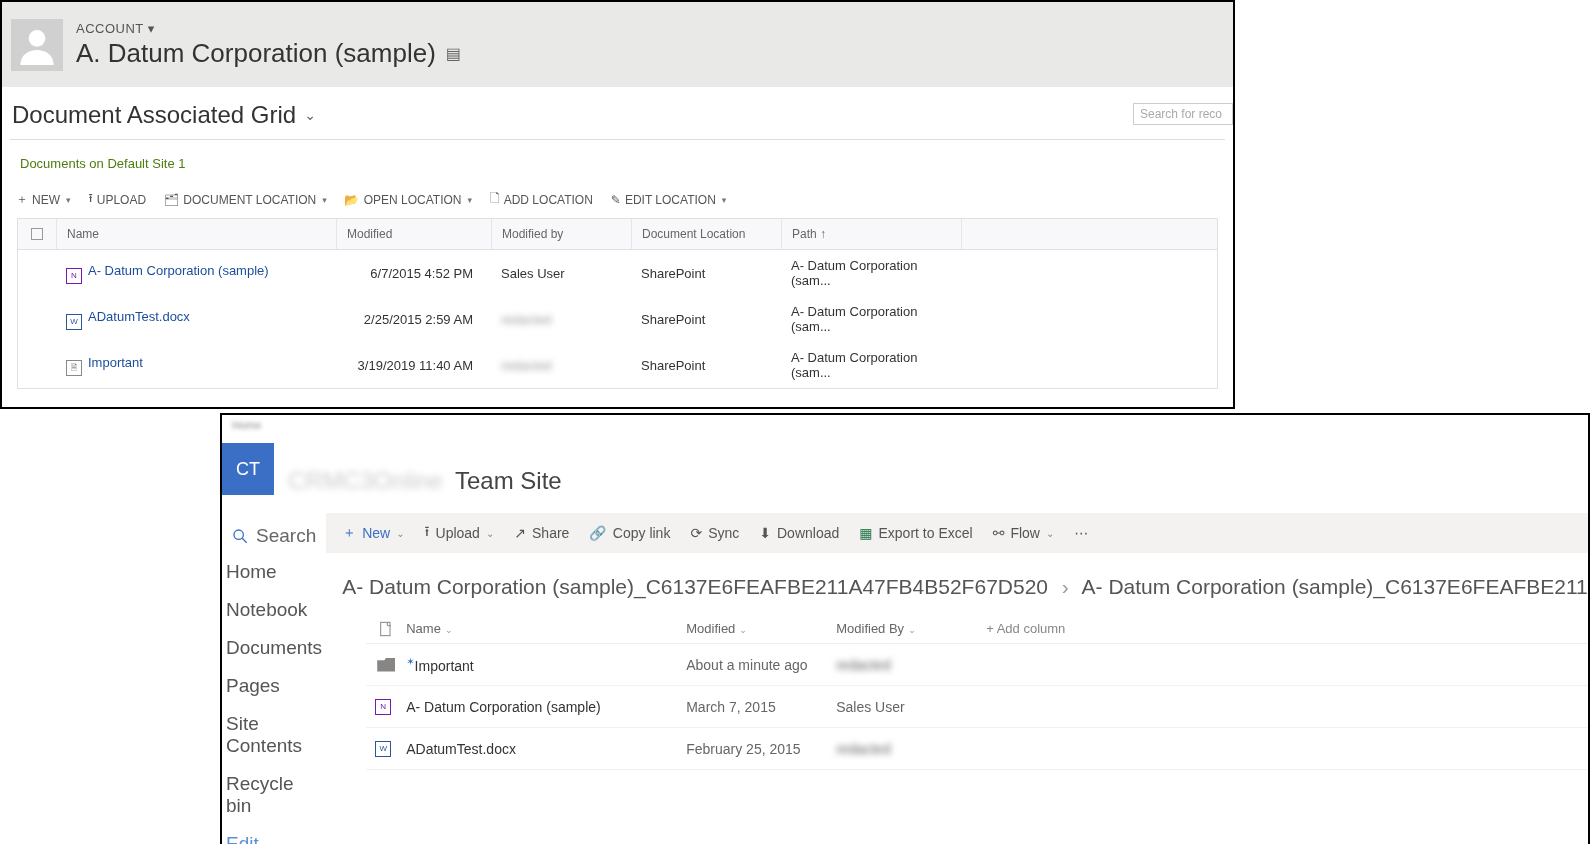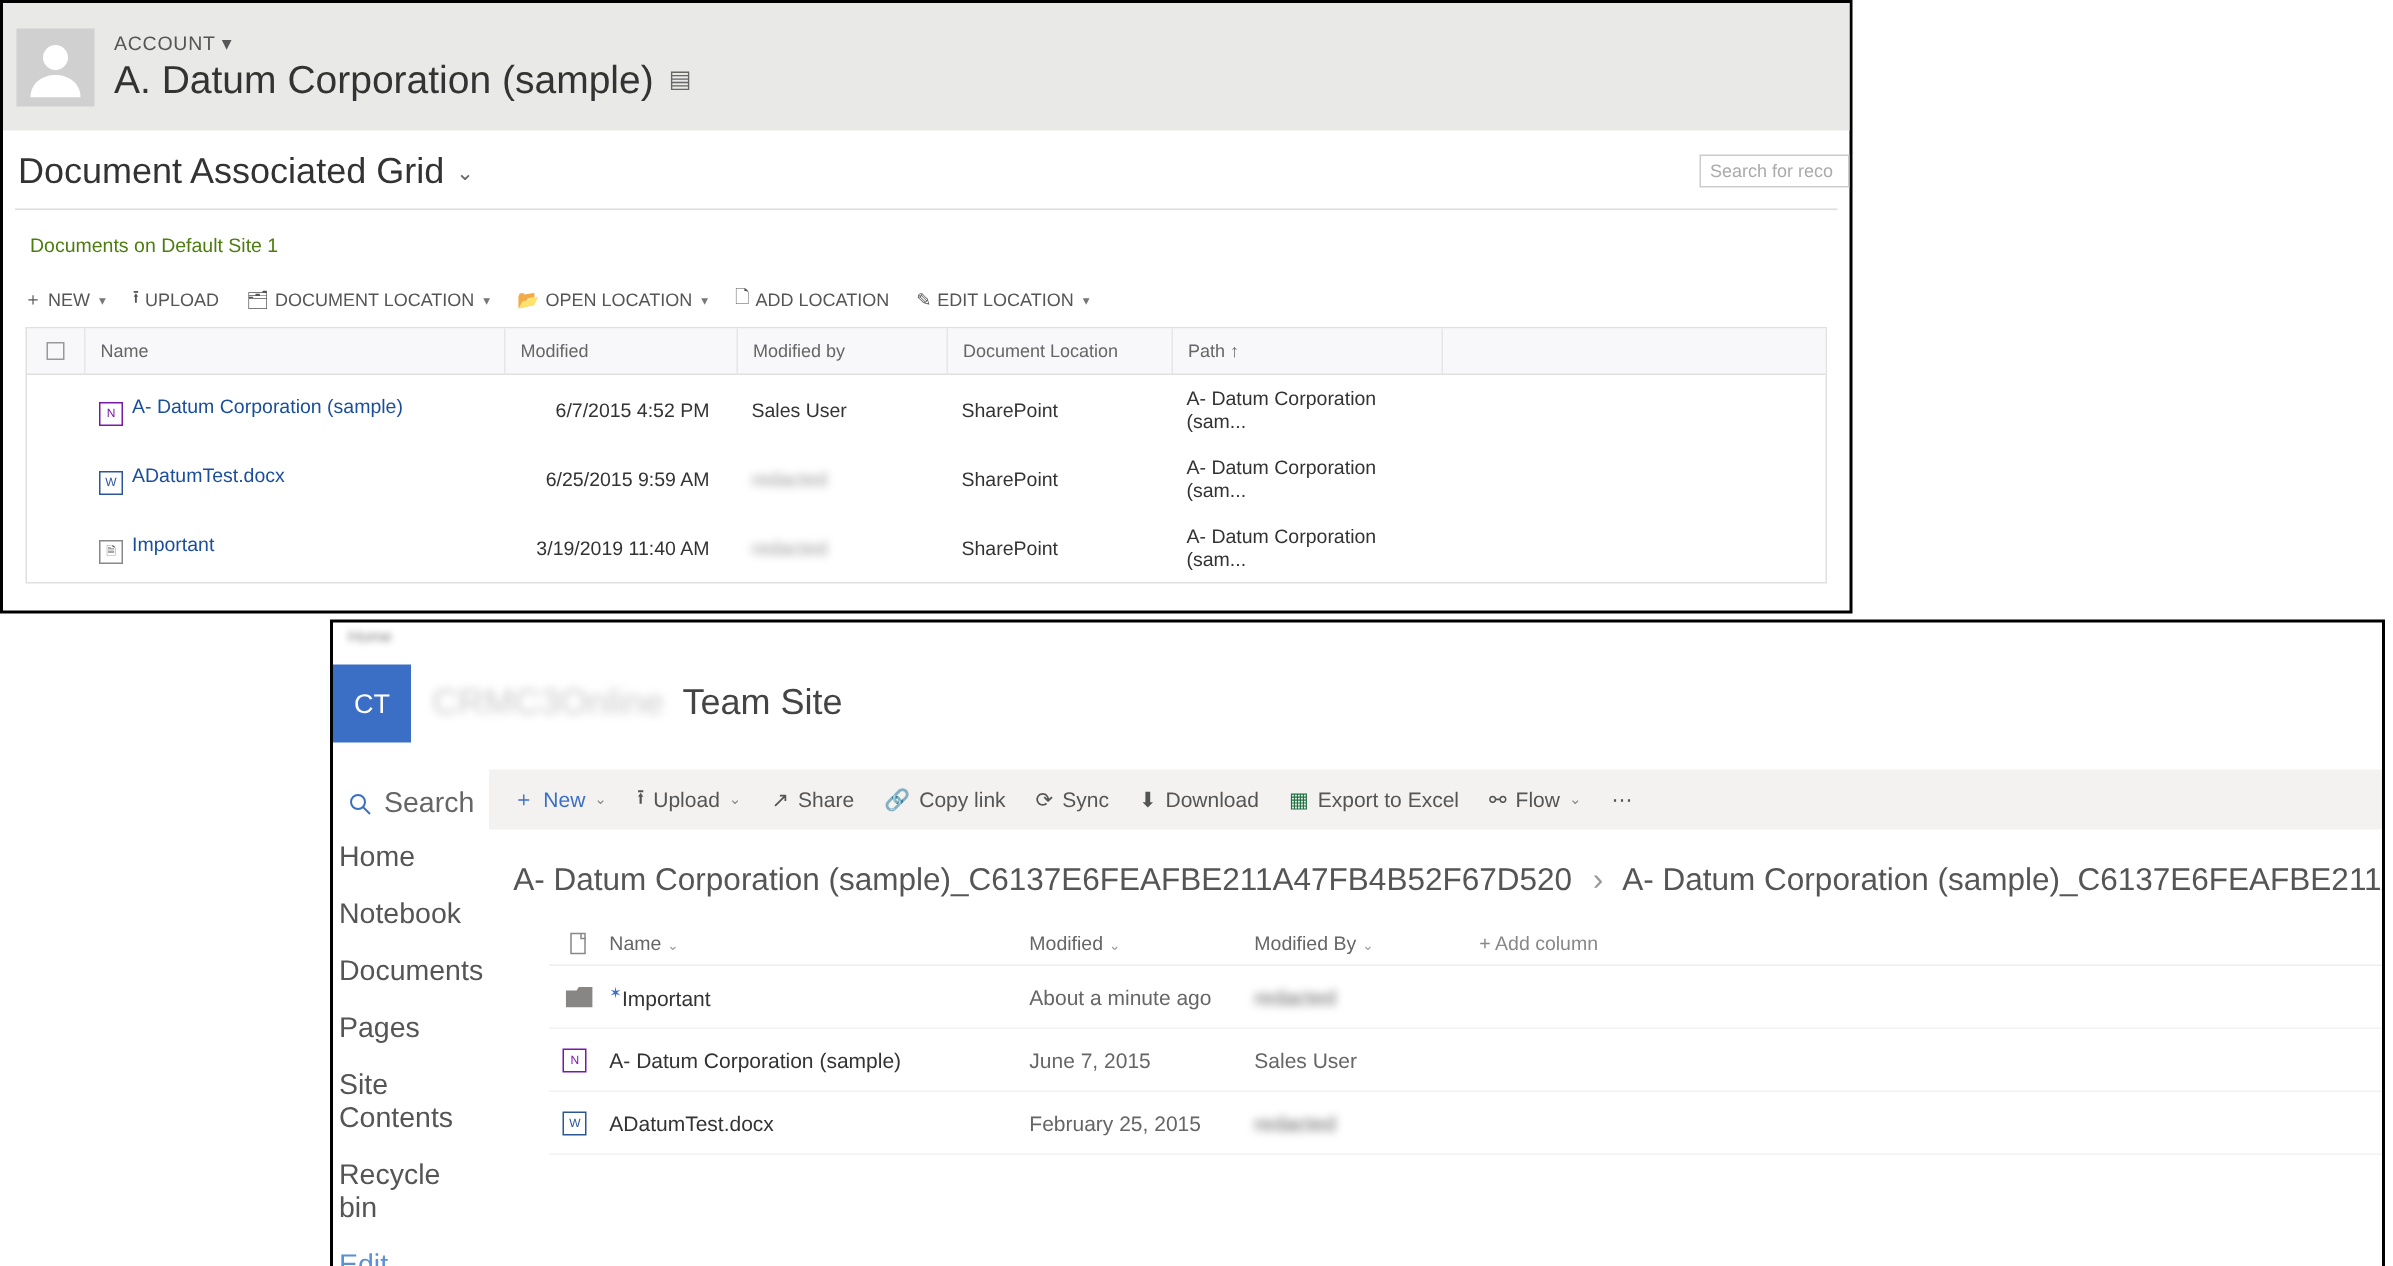--- a/index.html
+++ b/index.html
@@ -55,21 +55,21 @@
 .file-ico.onenote { border-color: #7719aa; color: #7719aa; }
 .file-ico.word { border-color: #2b579a; color: #2b579a; }
 .blurred { filter: blur(3px); color: #999; }
 
 
 .sp-window { border: 2px solid #000; width: 1370px; margin-left: 220px; margin-top: 4px; background: #fff; overflow: hidden; position: relative; }
 
 .sp-topstrip { height: 20px; display: flex; align-items: center; padding-left: 10px; color: #888; font-size: 11px; }
 .sp-topstrip .blur { filter: blur(2px); }
 
-.sp-header { display: flex; align-items: center; padding: 8px 0 18px 0; }
+.sp-header { display: flex; align-items: flex-end; padding: 8px 0 18px 0; }
 .sp-logo { width: 52px; height: 52px; background: #3b6fc6; color: #fff; display: flex; align-items: center; justify-content: center; font-size: 18px; margin-right: 14px; }
 .sp-sitename { font-size: 24px; font-weight: 300; color: #444; }
 .sp-sitename .blur { filter: blur(3px); color: #ccc; margin-right: 6px; }
 
 .sp-body { display: flex; }
 .sp-left { width: 180px; padding: 6px 0 0 0; font-size: 19px; color: #555; }
 .sp-search { display: flex; align-items: center; gap: 8px; padding: 6px 10px; color: #666; cursor: text; }
 .sp-nav-item { padding: 8px 4px; cursor: pointer; }
 .sp-nav-item.edit { color: #5b8fd6; }
 
@@ -158,21 +158,21 @@
           <div class="col col-name"><span class="file-ico onenote">N</span><span class="name-link">A- Datum Corporation (sample)</span></div>
           <div class="col col-mod">6/7/2015 4:52 PM</div>
           <div class="col col-by ">Sales User</div>
           <div class="col col-loc">SharePoint</div>
           <div class="col col-path">A- Datum Corporation (sam...</div>
           <div class="col col-rest"></div>
         </div>
         <div class="crm-grid-row">
           <div class="col col-check"></div>
           <div class="col col-name"><span class="file-ico word">W</span><span class="name-link">ADatumTest.docx</span></div>
-          <div class="col col-mod">6/25/2015 9:59 AM</div>
+          <div class="col col-mod">2/25/2015 2:59 AM</div>
           <div class="col col-by blurred">redacted</div>
           <div class="col col-loc">SharePoint</div>
           <div class="col col-path">A- Datum Corporation (sam...</div>
           <div class="col col-rest"></div>
         </div>
         <div class="crm-grid-row">
           <div class="col col-check"></div>
           <div class="col col-name"><span class="file-ico ">🗎</span><span class="name-link">Important</span></div>
           <div class="col col-mod">3/19/2019 11:40 AM</div>
           <div class="col col-by blurred">redacted</div>
@@ -260,21 +260,21 @@
               </div>
               <div class="sc-name"><sup style="color:#3b6fc6;font-size:10px">✶</sup>Important</div>
               <div class="sc-mod">About a minute ago</div>
               <div class="sc-by blurred">redacted</div>
             </div>
             <div class="sp-list-row">
               <div class="sc-icon">
                 <span class="file-ico onenote">N</span>
               </div>
               <div class="sc-name">A- Datum Corporation (sample)</div>
-              <div class="sc-mod">June 7, 2015</div>
+              <div class="sc-mod">March 7, 2015</div>
               <div class="sc-by ">Sales User</div>
             </div>
             <div class="sp-list-row">
               <div class="sc-icon">
                 <span class="file-ico word">W</span>
               </div>
               <div class="sc-name">ADatumTest.docx</div>
               <div class="sc-mod">February 25, 2015</div>
               <div class="sc-by blurred">redacted</div>
             </div>

